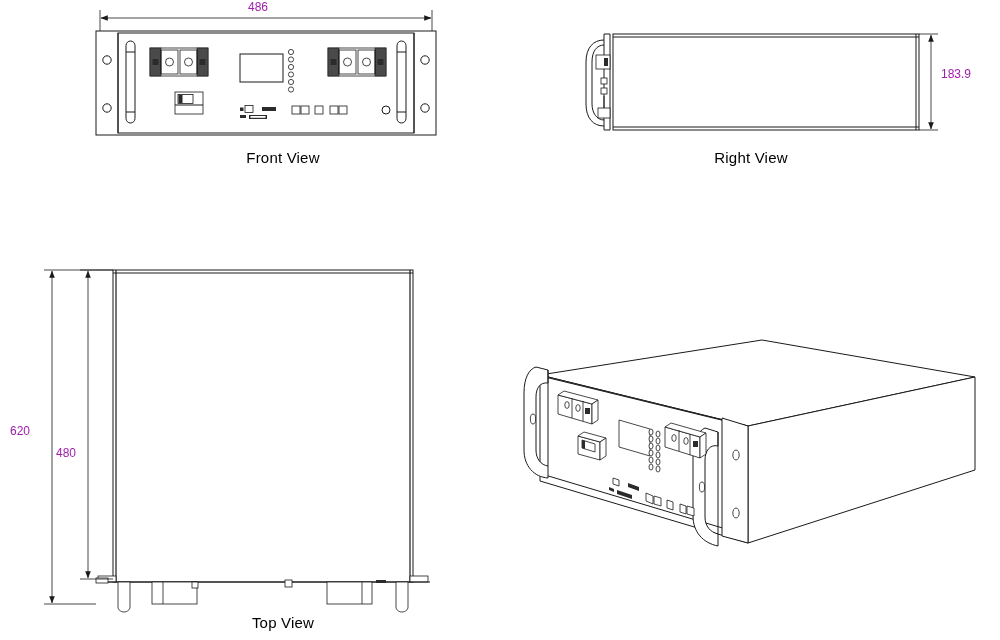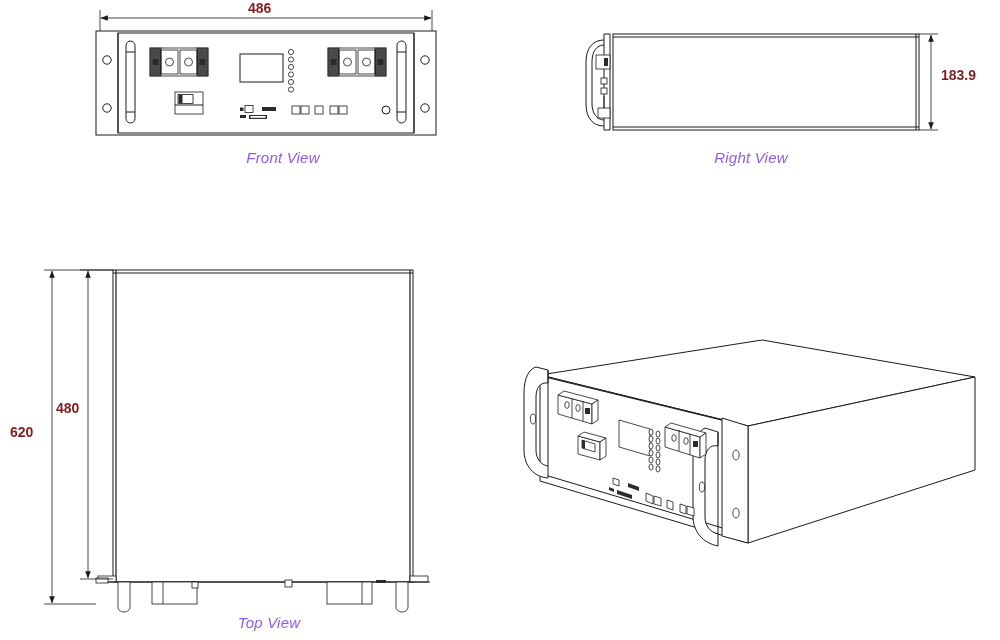--- a/index.html
+++ b/index.html
@@ -7,40 +7,38 @@
   body{
     width:1000px;height:640px;position:relative;overflow:hidden;
     font-family:"Liberation Sans","DejaVu Sans",sans-serif;
     color:#1a1a1a;
   }
   .stage{position:absolute;left:0;top:0;width:1000px;height:640px;}
   svg{display:block;}
   .view-caption{
     position:absolute;
     font-size:15px;
-    color:#8b5cf6;
+    color:#000000;
     letter-spacing:0.2px;
     white-space:nowrap;
     text-align:center;
-    font-style:italic;
   }
   .dim-text{
     position:absolute;
-    font-size:14px;
-    color:#7f1d1d;
+    font-size:12px;
+    color:#a21caf;
     white-space:nowrap;
-    font-weight:bold;
   }
   #cap-front{left:228px;top:149px;width:110px;}
   #cap-right{left:696px;top:149px;width:110px;}
-  #cap-top{left:214px;top:614px;width:110px;}
+  #cap-top{left:228px;top:614px;width:110px;}
   #dim-486{left:248px;top:0px;}
   #dim-1325{left:941px;top:67px;}
   #dim-514{left:10px;top:424px;}
-  #dim-480{left:56px;top:400px;}
+  #dim-480{left:56px;top:446px;}
 </style>
 </head>
 <body>
 
 <div class="stage">
 
   <svg width="1000" height="640" viewBox="0 0 1000 640">
     <defs>
       <style>
         .ln   { fill:none; stroke:#1a1a1a; stroke-width:1; }

